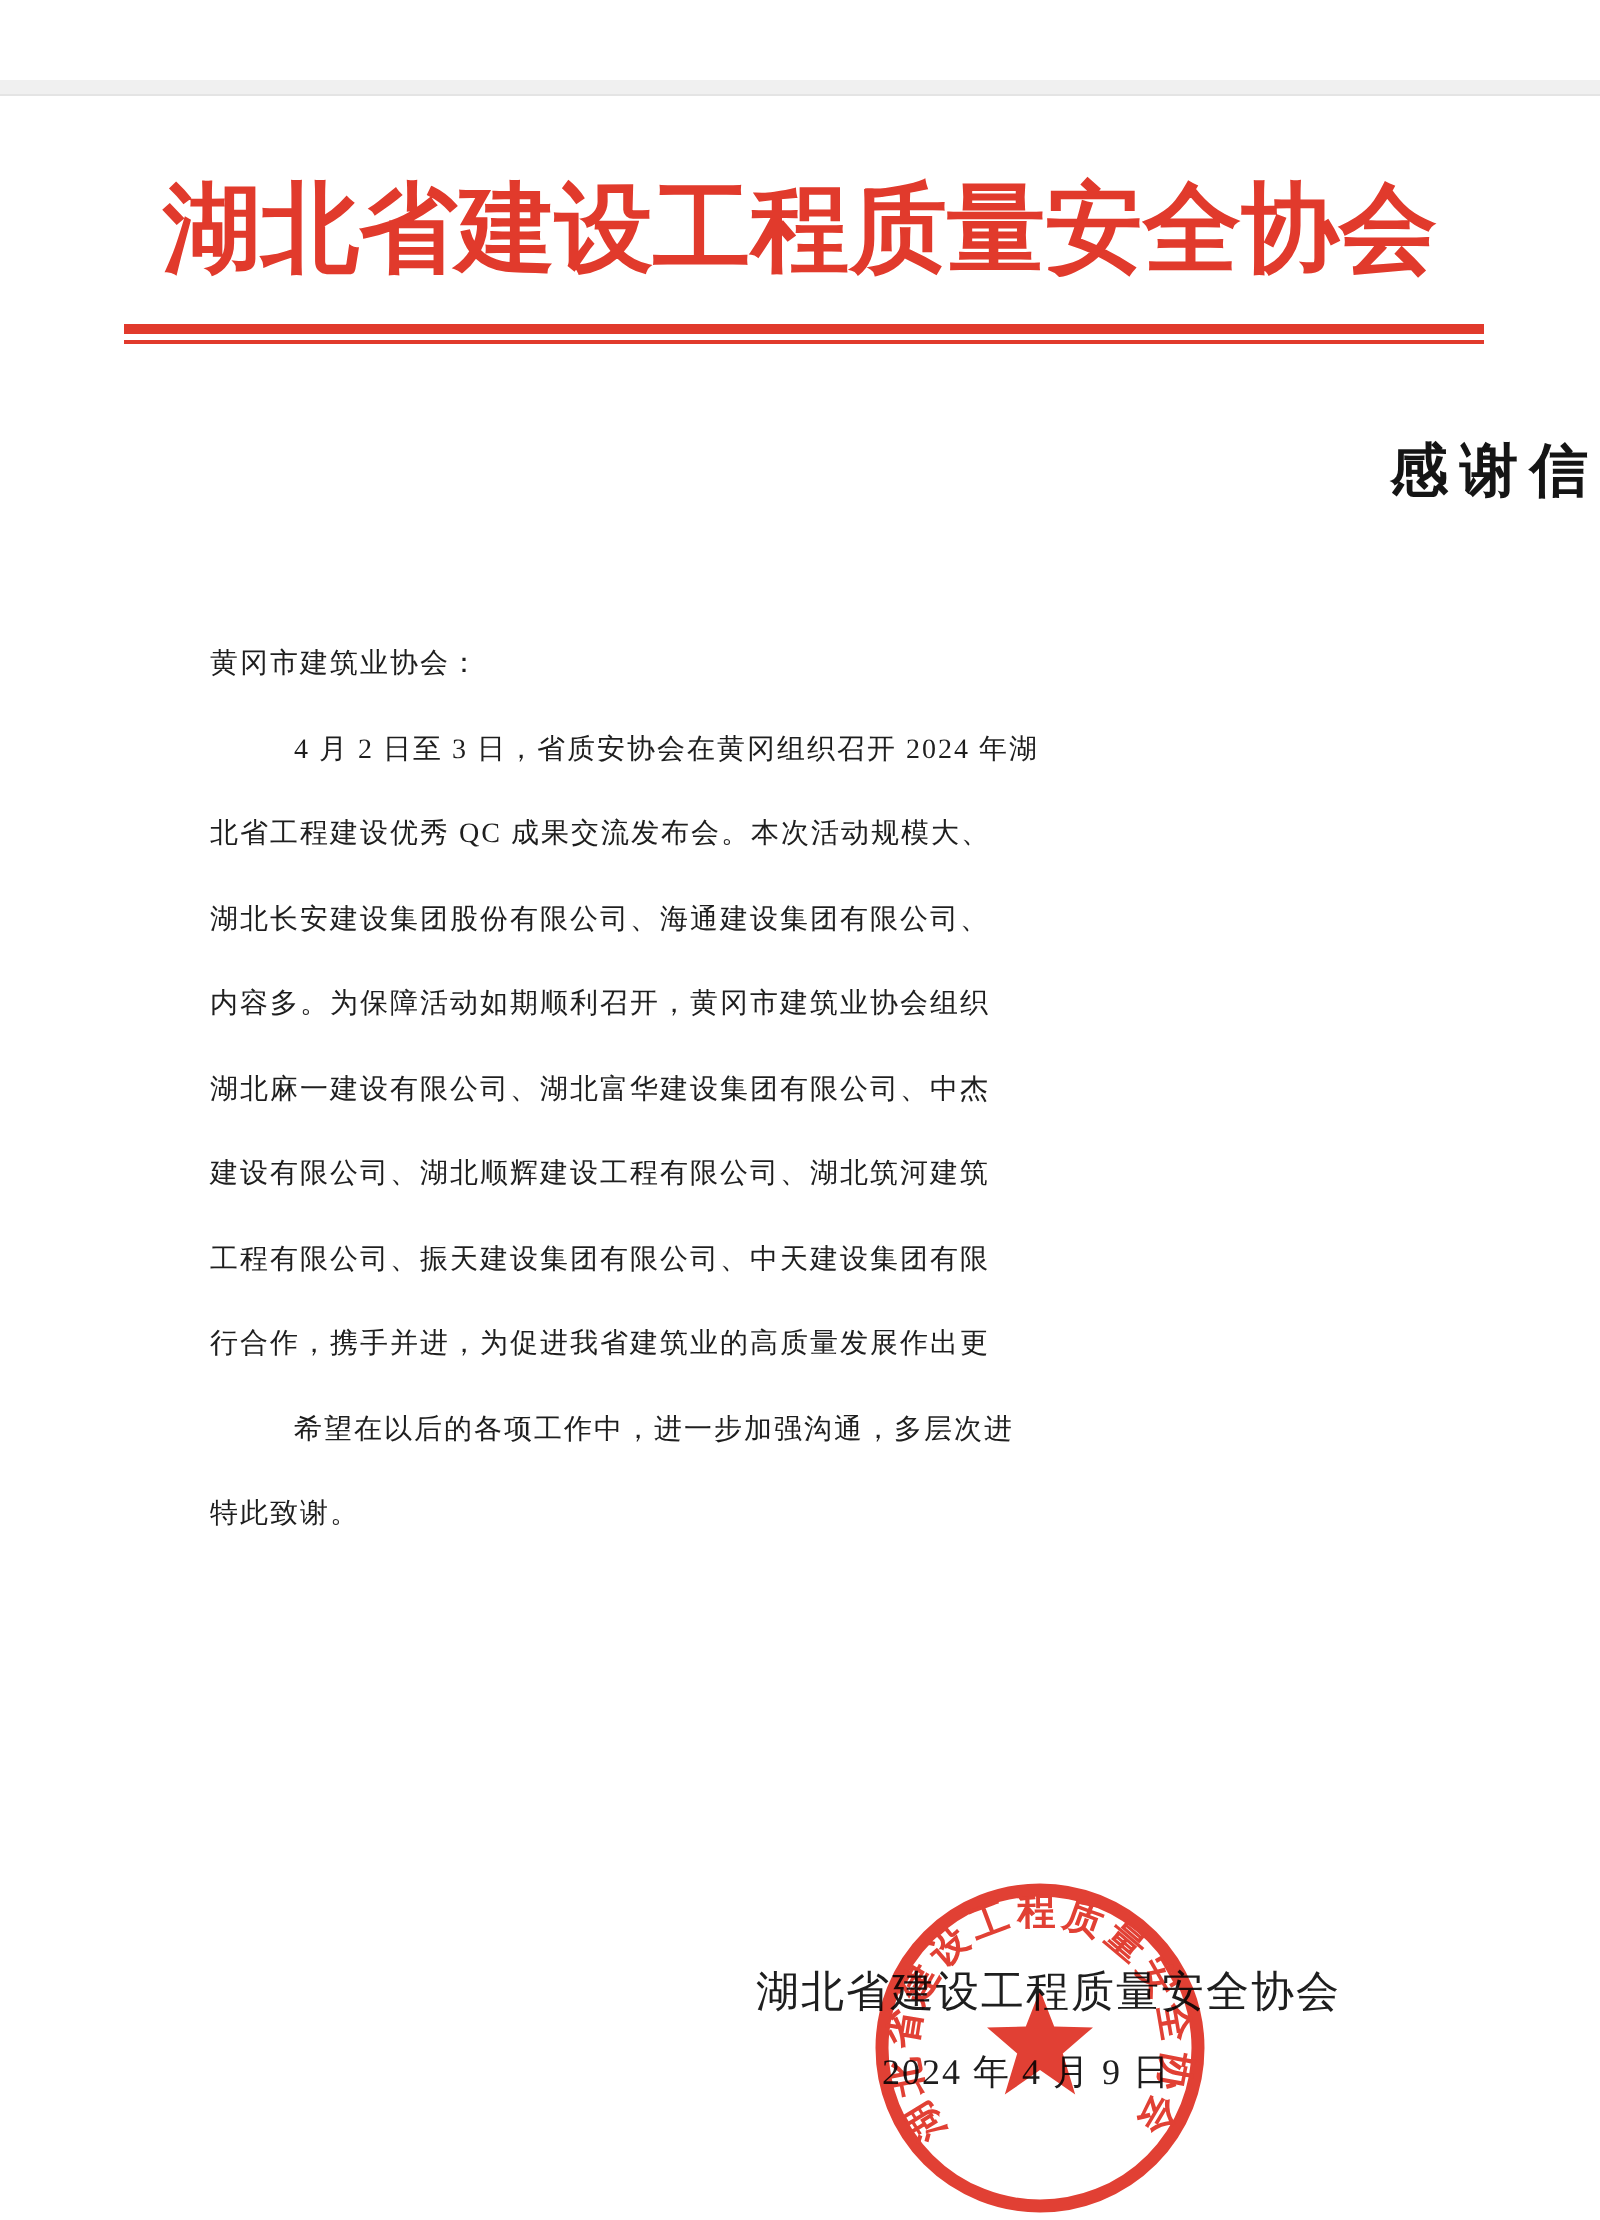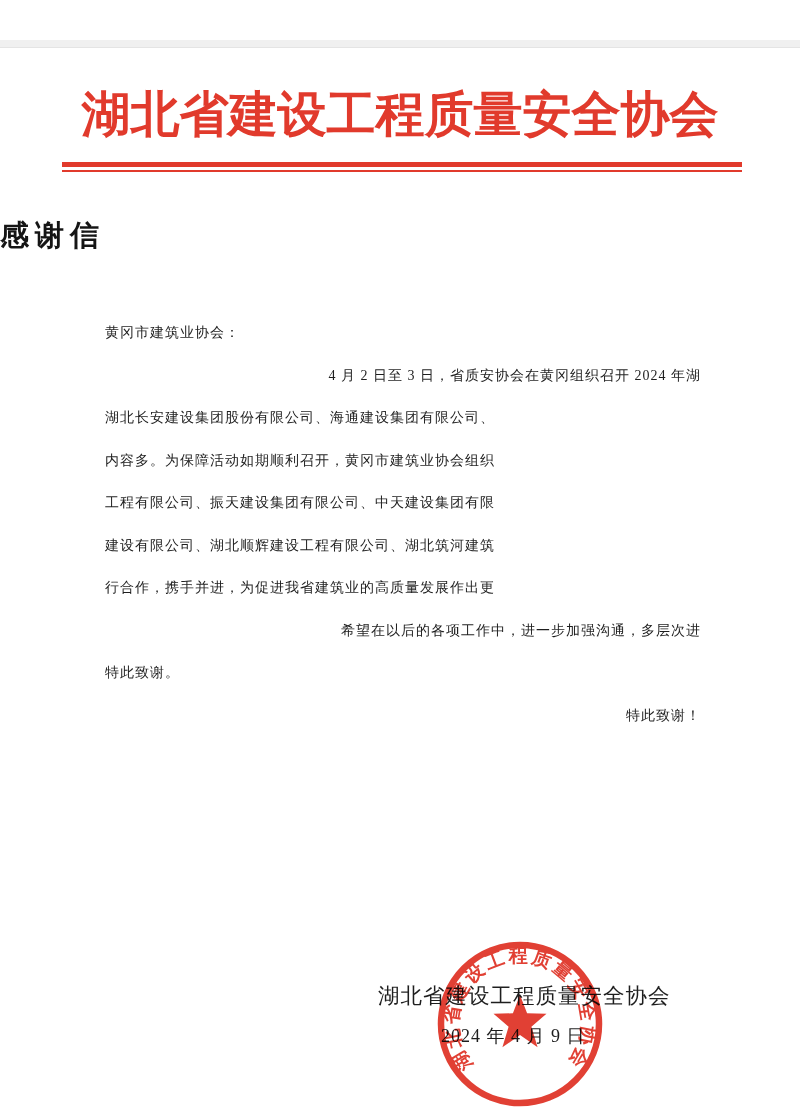--- a/index.html
+++ b/index.html
@@ -33,40 +33,39 @@
   .rule-thick{
     position:absolute;left:62px;top:122px;width:680px;height:5px;
     background:#e13a2c;
   }
   .rule-thin{
     position:absolute;left:62px;top:130px;width:680px;height:2px;
     background:#e13a2c;
   }
   .letter-title{
     position:absolute;left:0;top:176px;width:800px;
-    text-align:left;
+    text-align:right;
     font-size:29px;
     font-weight:bold;
     color:#151515;
     letter-spacing:6px;
   }
   .letter-body{
     position:absolute;left:105px;top:272px;width:596px;
     font-size:14px;
     color:#1e1e1e;
   }
   .body-line{
     height:42.5px;
     line-height:42.5px;
     white-space:nowrap;
     letter-spacing:1px;
   }
   .body-line.indent{
     text-indent:42px;
-    text-align:right;
   }
   .signature-org{
     position:absolute;left:378px;top:941px;
     font-size:21.5px;
     color:#1e1e1e;
     letter-spacing:1px;
     white-space:nowrap;
   }
   .signature-date{
     position:absolute;left:441px;top:984px;
@@ -98,28 +97,29 @@
 
   <div class="rule-thick"></div>
   <div class="rule-thin"></div>
 
   <div class="letter-title">感谢信</div>
 
   <div class="letter-body">
     <div class="body-line">黄冈市建筑业协会：</div>
     <div>
         <div class="body-line indent">4 月 2 日至 3 日，省质安协会在黄冈组织召开 2024 年湖</div>
+        <div class="body-line">北省工程建设优秀 QC 成果交流发布会。本次活动规模大、</div>
         <div class="body-line">湖北长安建设集团股份有限公司、海通建设集团有限公司、</div>
         <div class="body-line">内容多。为保障活动如期顺利召开，黄冈市建筑业协会组织</div>
+        <div class="body-line">湖北麻一建设有限公司、湖北富华建设集团有限公司、中杰</div>
+        <div class="body-line">建设有限公司、湖北顺辉建设工程有限公司、湖北筑河建筑</div>
         <div class="body-line">工程有限公司、振天建设集团有限公司、中天建设集团有限</div>
-        <div class="body-line">建设有限公司、湖北顺辉建设工程有限公司、湖北筑河建筑</div>
         <div class="body-line">行合作，携手并进，为促进我省建筑业的高质量发展作出更</div>
         <div class="body-line indent">希望在以后的各项工作中，进一步加强沟通，多层次进</div>
         <div class="body-line">特此致谢。</div>
-        <div class="body-line indent">特此致谢！</div>
       </div>
   </div>
 
   <div class="signature-org">湖北省建设工程质量安全协会</div>
 
   <div class="signature-date">2024 年 4 月 9 日</div>
 
   <svg class="seal" viewBox="0 0 184 184">
     <circle cx="92" cy="91" r="79" fill="none" stroke="#dd2517" stroke-width="6.5"></circle>
     <path id="sealArcPath" d="M 45.6 132.1 A 62 62 0 1 1 138.4 132.1" fill="none"></path>

